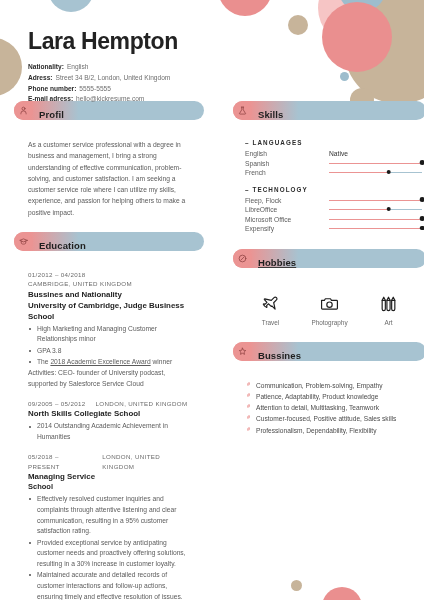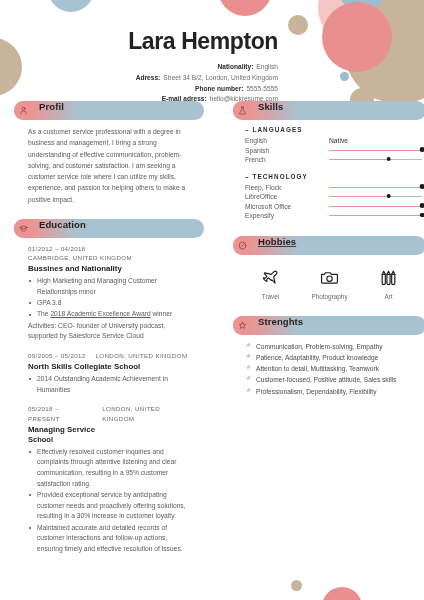--- a/index.html
+++ b/index.html
@@ -17,21 +17,21 @@
     height: 600px;
     overflow: hidden;
     background: #ffffff;
   }
 
   
   .deco { position: absolute; border-radius: 50%; }
   .deco-layer { position: absolute; inset: 0; overflow: hidden; pointer-events: none; }
 
   
-  .header { position: absolute; left: 28px; top: 28px; width: 250px; z-index: 5; text-align: right; }
+  .header { position: absolute; left: 28px; top: 28px; width: 250px; z-index: 5; }
   .name {
     font-size: 23px;
     font-weight: bold;
     letter-spacing: -0.4px;
     color: #222222;
     line-height: 1.15;
     margin-bottom: 8px;
   }
   .contact-line {
     font-size: 6.6px;
@@ -46,22 +46,22 @@
   .col-left { position: absolute; left: 14px; top: 101px; width: 190px; z-index: 4; }
   .col-right { position: absolute; left: 233px; top: 101px; width: 193px; z-index: 4; }
 
   
   .sec {
     position: relative;
     height: 19px;
     border-radius: 10px;
     background: linear-gradient(90deg, #eb9493 0%, #eb9493 9%, #a7c3d1 34%, #a7c3d1 100%);
     display: flex;
-    align-items: flex-start;
-    margin-bottom: 6px;
+    align-items: flex-end;
+    margin-bottom: 19px;
   }
   .sec-ico {
     width: 19px; height: 19px;
     border-radius: 50%;
     background: #eb9493;
     display: flex; align-items: center; justify-content: center;
     flex: 0 0 19px;
   }
   .sec-ico svg { display: block; }
   .sec-title {
@@ -216,20 +216,21 @@
         </svg>
       </span>
       <span class="sec-title">Education</span>
     </div>
     <div class="body-pad">
 
       <div class="entry">
         <div class="meta">01/2012 – 04/2018</div>
         <div class="meta loc">CAMBRIDGE, UNITED KINGDOM</div>
         <div class="job-title">Bussines and Nationality</div>
+        <div class="job-title">University of Cambridge, Judge Business School</div>
         <ul class="bul">
           <li>
             <span>High Marketing and Managing Customer Relationships minor</span>
           </li>
           <li>
             <span>GPA 3.8</span>
           </li>
           <li>
             <span>The </span><span class="u">2018 Academic Excellence Award</span><span> winner</span>
           </li>
@@ -396,21 +397,21 @@
         <span class="hobby-lbl">Art</span>
       </div>
     </div>
 
     <div class="sec" style="margin-top:16px;">
       <span class="sec-ico">
         <svg width="9" height="9" viewBox="0 0 24 24" fill="none" stroke="#8e4040" stroke-width="2" stroke-linecap="round" stroke-linejoin="round">
           <path d="M12 3l2.6 5.6 6 .8-4.4 4.2 1.1 6-5.3-2.9L6.7 19.6l1.1-6L3.4 9.4l6-.8z"></path>
         </svg>
       </span>
-      <span class="sec-title">Strenghts</span>
+      <span class="sec-title">Bussines</span>
     </div>
     <div class="body-pad" style="padding-left:12px;">
       <ul class="str">
         <li><span>Communication, Problem-solving, Empathy</span></li>
         <li><span>Patience, Adaptability, Product knowledge</span></li>
         <li><span>Attention to detail, Multitasking, Teamwork</span></li>
         <li><span>Customer-focused, Positive attitude, Sales skills</span></li>
         <li><span>Professionalism, Dependability, Flexibility</span></li>
       </ul>
     </div>

